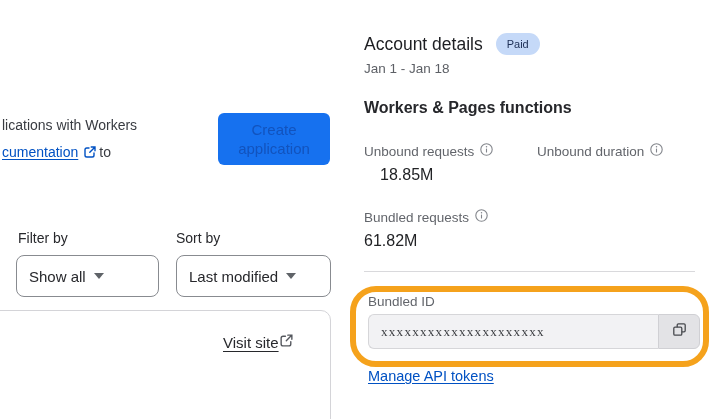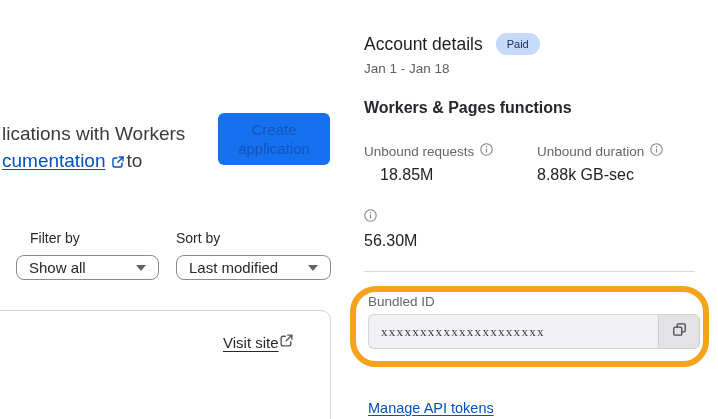--- a/index.html
+++ b/index.html
@@ -4,39 +4,39 @@
 <style>
   * { margin:0; padding:0; box-sizing:border-box; }
   body { background:#ffffff; font-family:"Liberation Sans", sans-serif; }
   .stage {
     position:relative; width:718px; height:419px; background:#ffffff;
     overflow:hidden; color:#1f2023;
   }
   .abs { position:absolute; }
 
   
-  .intro { left:2px; top:120px; font-size:19px; line-height:27px; color:#383b41; white-space:nowrap; }
+  .intro { left:2px; top:112px; font-size:14px; line-height:27px; color:#383b41; white-space:nowrap; }
   .intro a { color:#0051c3; text-decoration:underline; text-underline-offset:2px; cursor:pointer; }
   .ext-icon { display:inline-block; vertical-align:-2px; margin:0 2px 0 5px; }
 
   .create-btn {
     left:218px; top:113px; width:112px; height:52px;
     background:#1671ef; border:none; border-radius:6px;
     color:#1253bd; font-size:15px; line-height:19px; text-align:center;
     display:flex; align-items:center; justify-content:center; padding:0 15px;
     font-family:inherit; cursor:pointer;
   }
 
   .ctl-label { font-size:14px; color:#27282c; }
-  .lbl-filter { left:18px; top:230px;margin-left:12px; }
+  .lbl-filter { left:18px; top:230px; }
   .lbl-sort   { left:176px; top:230px; }
 
   .select {
-    height:25px; border:1px solid #888b90; border-radius:8px; background:#fff;
-    display:flex; align-items:center; justify-content:space-between;
+    height:42px; border:1px solid #888b90; border-radius:8px; background:#fff;
+    display:flex; align-items:center; 
     padding:8px 12px; font-size:15px; color:#27282c; cursor:pointer;
   }
   .sel-filter { left:16px; top:255px; width:143px; }
   .sel-sort   { left:176px; top:255px; width:155px; }
   .caret {
     width:0; height:0; border-left:5px solid transparent; border-right:5px solid transparent;
     border-top:6px solid #5f6368; margin-left:8px;
   }
 
   .project-card {
@@ -79,21 +79,21 @@
     flex:1; min-width:0; background:#f2f2f4; border:1px solid #d6d6d9; border-right:none;
     border-radius:6px 0 0 6px; padding:0 12px; font-size:13px; letter-spacing:1.3px;
     color:#3c3e42; font-family:Liberation Serif, serif; outline:none;
   }
   .copy-btn {
     width:42px; background:#e3e3e6; border:1px solid #d0d0d4; border-radius:0 6px 6px 0;
     display:flex; align-items:center; justify-content:center; cursor:pointer;
   }
 
   .manage-link { left:368px; top:368px; font-size:14.5px; color:#0051c3;
-    text-decoration:underline; text-underline-offset:2px; cursor:pointer;margin-top:32px; }
+    text-decoration:underline; text-underline-offset:2px; cursor:pointer; }
 </style>
 </head>
 <body>
 
 <div class="stage">
 
   <div class="abs intro">
     <div>lications with Workers</div>
     <div>
       <a>cumentation</a><span class="ext-icon"><svg width="14" height="14" viewBox="0 0 14 14">
@@ -144,30 +144,30 @@
   <div class="abs stat-value s1v">18.85M</div>
 
   <div class="abs stat-label s2l">
     <span>Unbound duration</span>
     <span><svg width="13" height="13" viewBox="0 0 13 13">
           <circle cx="6.5" cy="6.5" r="5.7" fill="none" stroke="#83868c" stroke-width="1.1"></circle>
           <rect x="5.95" y="5.6" width="1.1" height="4" rx="0.5" fill="#83868c"></rect>
           <circle cx="6.5" cy="3.8" r="0.75" fill="#83868c"></circle>
         </svg></span>
   </div>
-  <div class="abs stat-value s2v">8.88k GB-sec</div>
 
   <div class="abs stat-label s3l">
+    <span>Bundled requests</span>
     <span><svg width="13" height="13" viewBox="0 0 13 13">
           <circle cx="6.5" cy="6.5" r="5.7" fill="none" stroke="#83868c" stroke-width="1.1"></circle>
           <rect x="5.95" y="5.6" width="1.1" height="4" rx="0.5" fill="#83868c"></rect>
           <circle cx="6.5" cy="3.8" r="0.75" fill="#83868c"></circle>
         </svg></span>
   </div>
-  <div class="abs stat-value s3v">56.30M</div>
+  <div class="abs stat-value s3v">61.82M</div>
 
   <div class="abs divider"></div>
 
   <div class="abs acct-id-label">Bundled ID</div>
   <div class="abs id-group">
     <input class="id-input" readonly="" value="xxxxxxxxxxxxxxxxxxxxx" style="">
     <div class="copy-btn">
       <span><svg width="17" height="17" viewBox="0 0 17 17">
             <rect x="6.2" y="2.8" width="8" height="8" rx="1.2" fill="none" stroke="#47494e" stroke-width="1.3"></rect>
             <rect x="2.8" y="6.2" width="8" height="8" rx="1.2" fill="#e3e3e6" stroke="#47494e" stroke-width="1.3"></rect>

